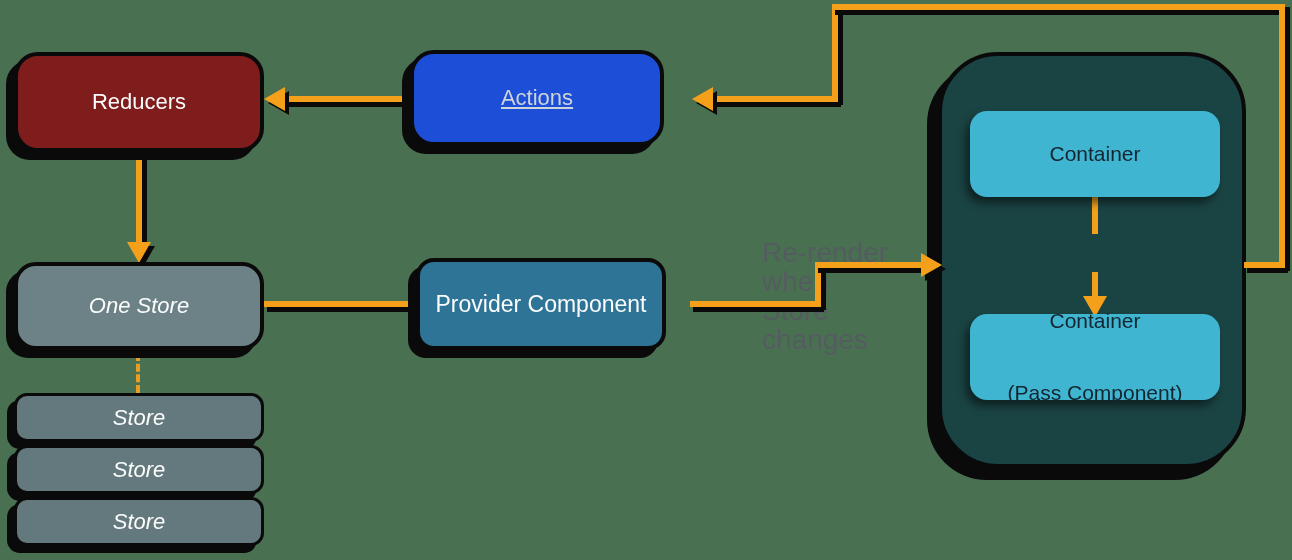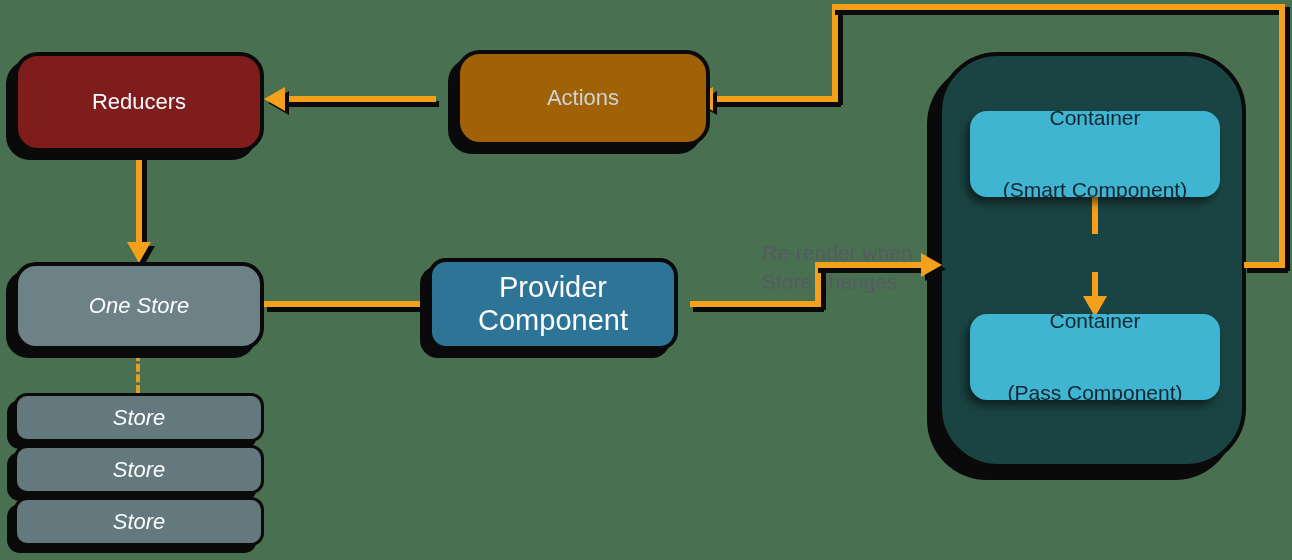--- a/index.html
+++ b/index.html
@@ -19,23 +19,23 @@
     position:absolute;
     box-sizing:border-box;
     border:4px solid var(--ink);
     box-shadow:-8px 8px 0 var(--ink);
     display:flex;align-items:center;justify-content:center;
     color:#fbfcfc;
     font-size:22px;
     text-align:center;
   }
   .node-reducers{left:14px;top:52px;width:250px;height:100px;background:#7f1d1d;border-radius:24px;}
-  .node-actions {left:456px;top:50px;width:254px;height:96px;background:#a16207;border-radius:24px;color:#ccd4d7;}
+  .node-actions {left:410px;top:50px;width:254px;height:96px;background:#1d4ed8;border-radius:24px;color:#ccd4d7;text-decoration:underline;}
   .node-onestore{left:14px;top:262px;width:250px;height:88px;background:#6d8287;border-radius:22px;font-style:italic;}
-  .node-provider{left:428px;top:258px;width:250px;height:92px;background:#2e7497;border-radius:18px;font-size:29px;text-align:center;}
+  .node-provider{left:416px;top:258px;width:250px;height:92px;background:#2e7497;border-radius:18px;font-size:23px;text-align:center;}
   .node-store{left:14px;width:250px;height:49px;background:#64797d;border-radius:13px;border-width:3px;box-shadow:-7px 7px 0 var(--ink);font-style:italic;}
   .node-store.s0{top:393px;}
   .node-store.s1{top:445px;}
   .node-store.s2{top:497px;}
   
   .group{
     position:absolute;
     left:938px;top:52px;width:308px;height:416px;
     box-sizing:border-box;
     background:#1a4443;
@@ -54,21 +54,21 @@
     color:#132630;font-size:21px;line-height:30px;text-align:center;gap:42px;
   }
   .inner-smart{top:111px;}
   .inner-dumb{top:314px;}
   .pass-label{
     position:absolute;left:960px;top:244px;width:270px;
     text-align:center;color:#ffffff;font-size:21px;
   }
   .annotation{
     position:absolute;left:762px;top:238px;width:170px;
-    color:#545c60;font-size:21px;line-height:29px;
+    color:#545c60;font-size:28px;line-height:29px;
   }
   
   .hline,.vline{position:absolute;background:var(--orange);}
   .hline{height:6px;box-shadow:3px 5px 0 var(--ink);}
   .vline{width:6px;box-shadow:5px 3px 0 var(--ink);}
   .dashline{
     position:absolute;width:0;
     border-left:4px dashed #e89d25;
   }
   
@@ -137,21 +137,20 @@
   </div>
   <div class="node node-store s1">
     <span>Store</span>
   </div>
   <div class="node node-store s2">
     <span>Store</span>
   </div>
 
   <div class="inner inner-smart">
     <div>Container</div>
-    <div>(Smart Component)</div>
   </div>
 
 
   <div class="inner inner-dumb">
     <div>Container</div>
     <div>(Pass Component)</div>
   </div>
 
 </div>
 

